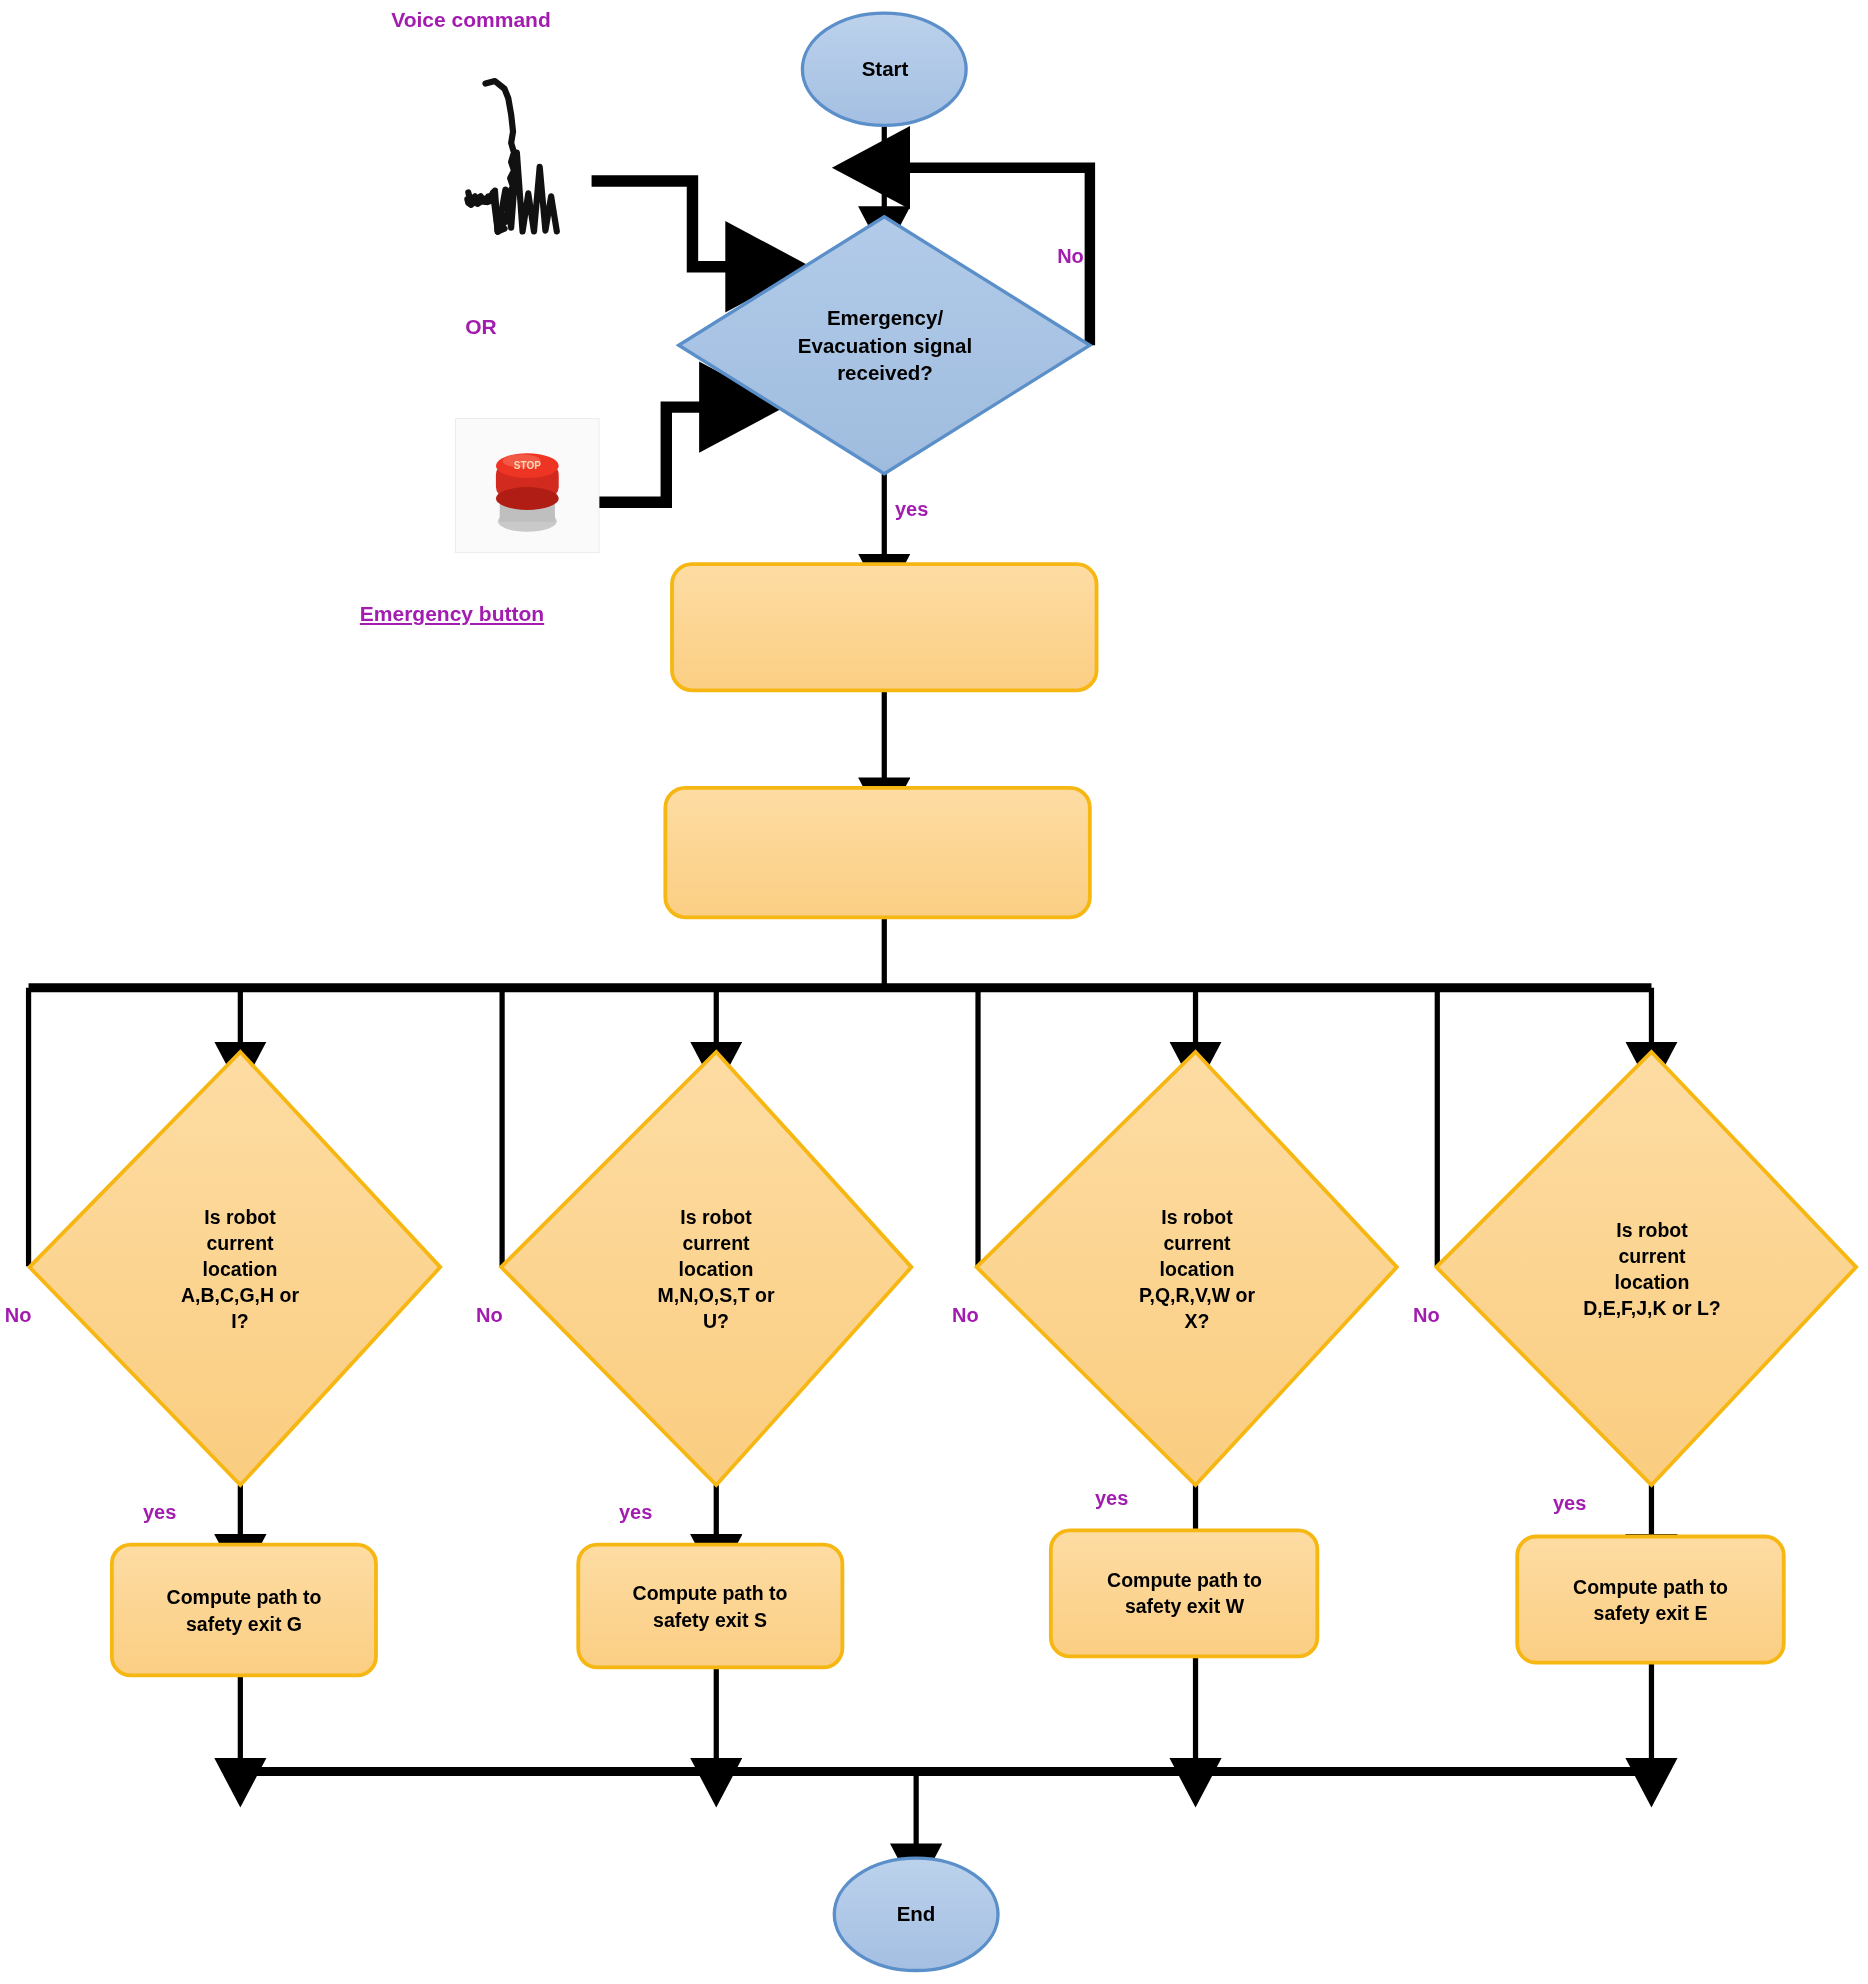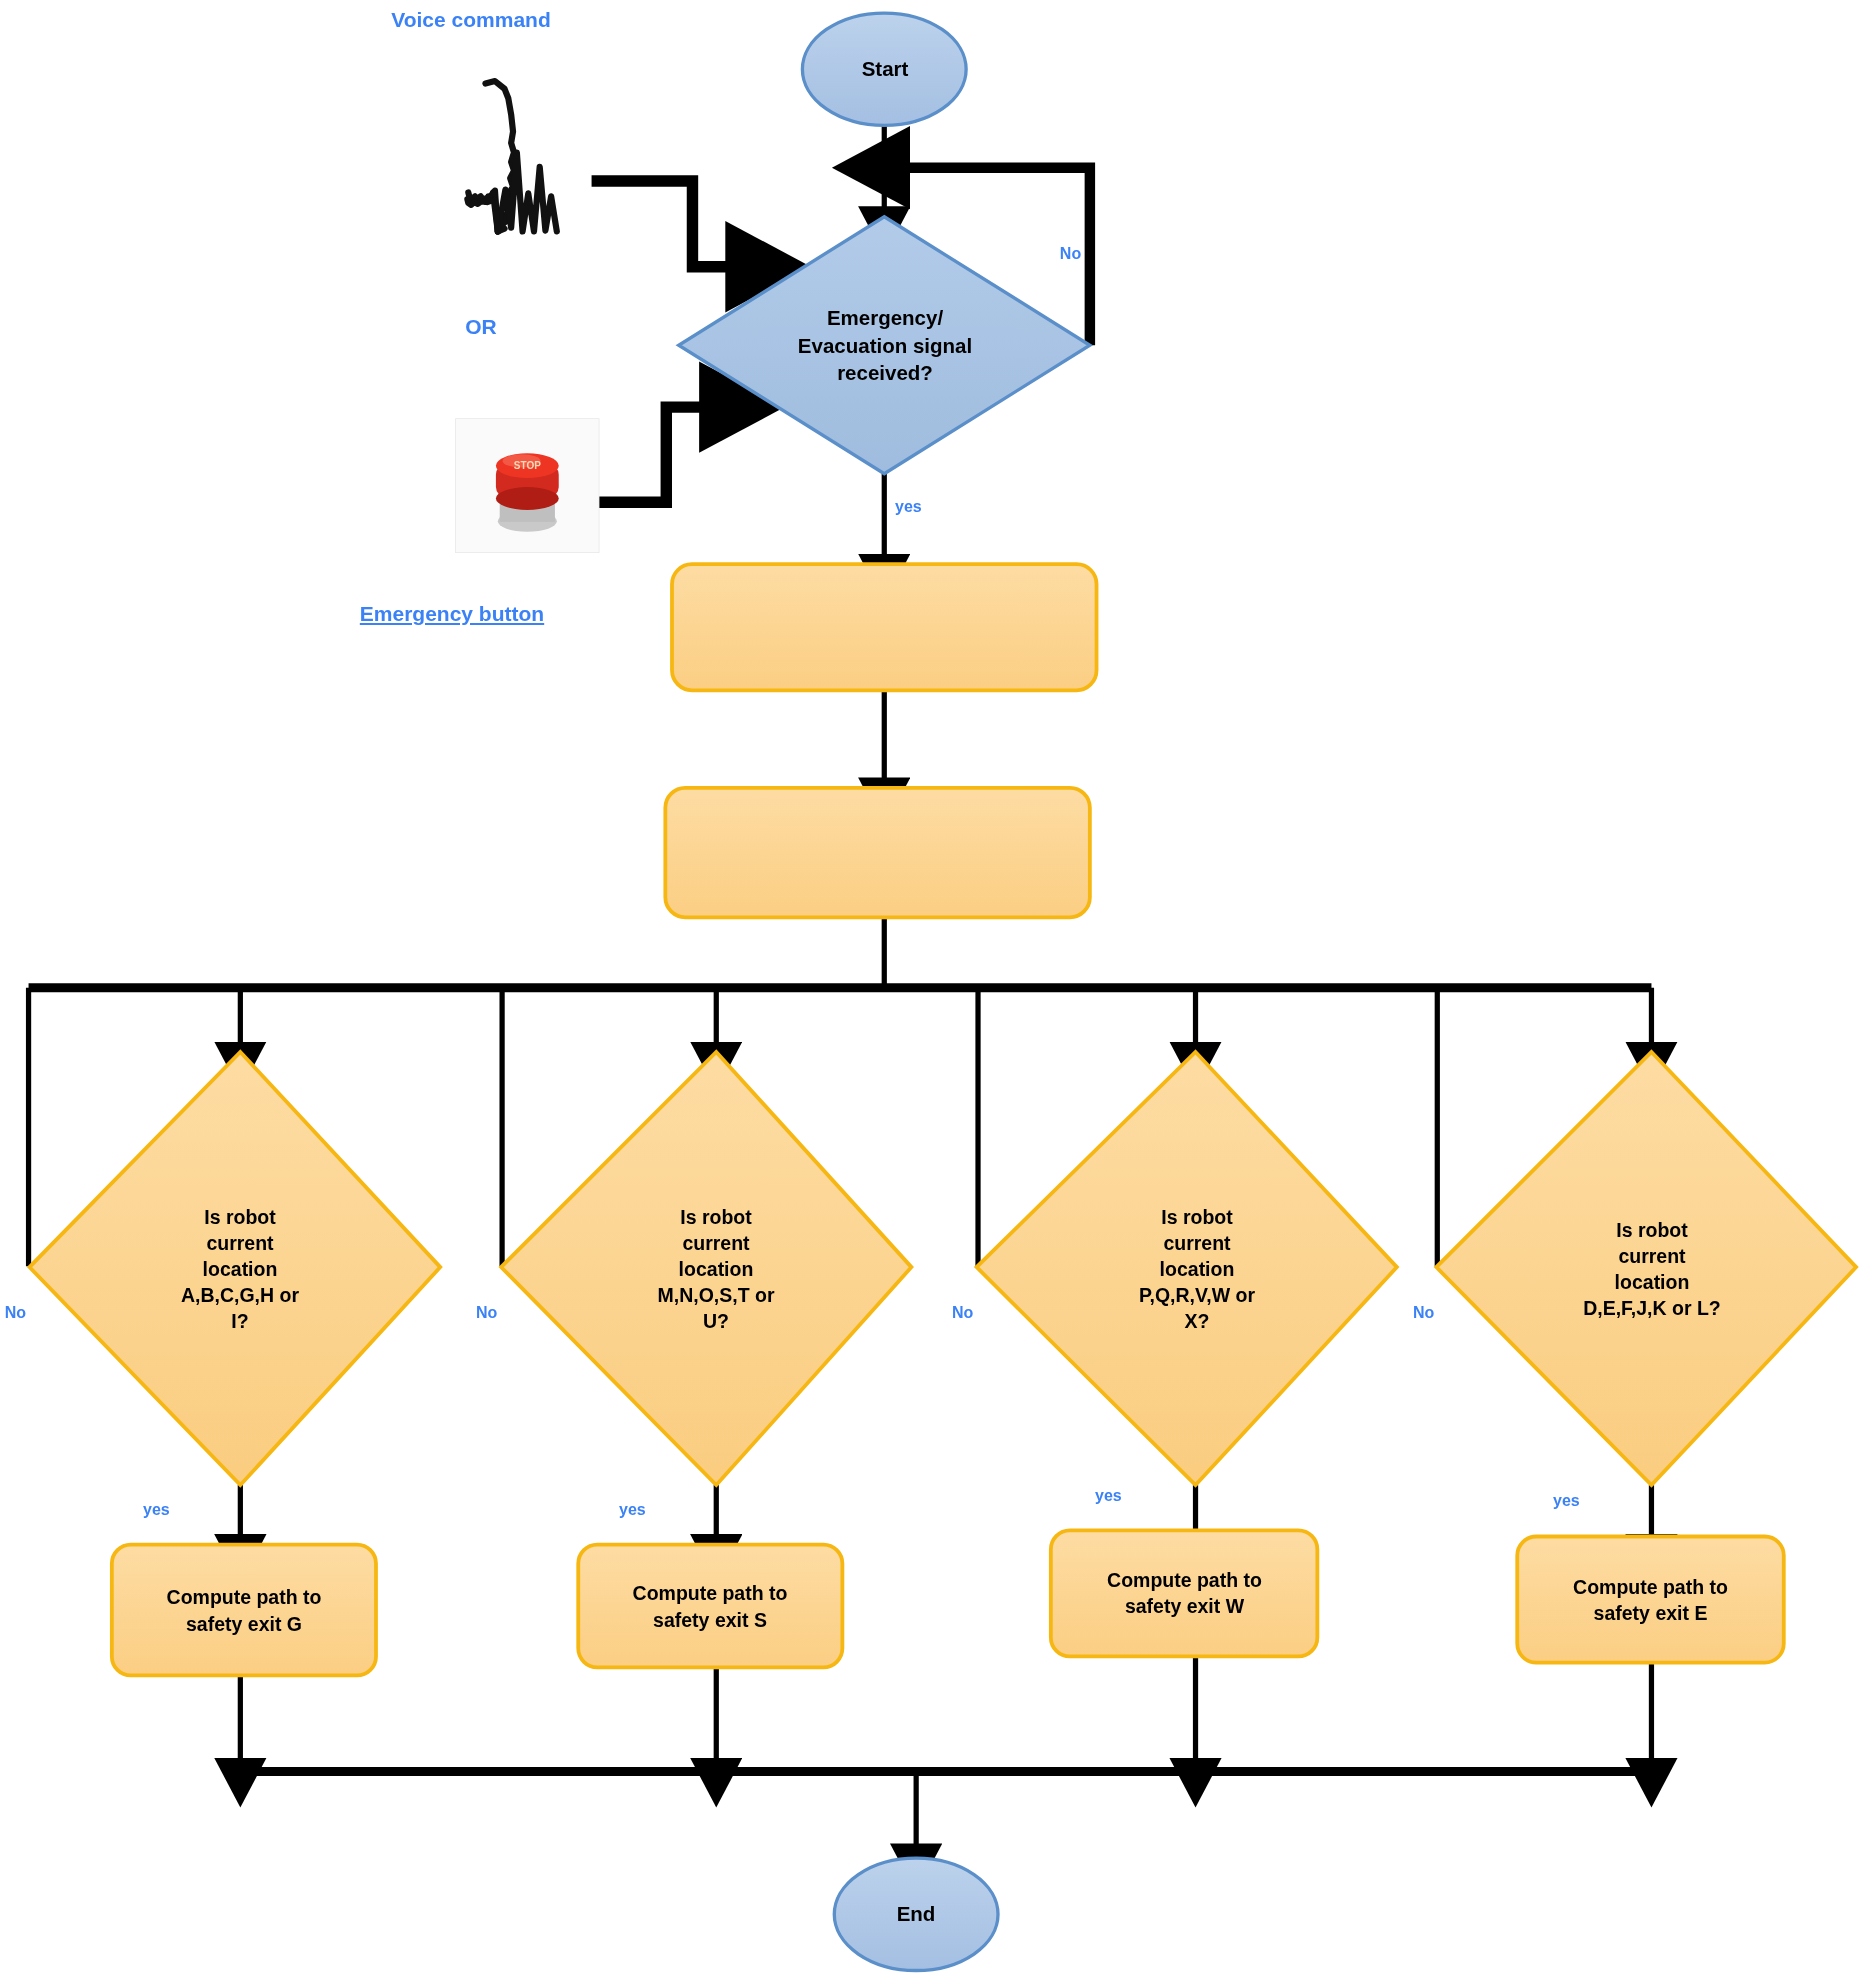--- a/index.html
+++ b/index.html
@@ -21,21 +21,21 @@
   #stage svg {
     position: absolute;
     top: 0; left: 0;
     width: 1868px;
     height: 1985px;
   }
   .lbl {
     position: absolute;
     font-family: "Liberation Sans", sans-serif;
     font-weight: bold;
-    color: #3b82f6;
+    color: #a21caf;
     white-space: pre;
     line-height: 1.32;
     text-align: center;
     pointer-events: none;
   }
   .nodetext {
     position: absolute;
     display: flex;
     align-items: center;
     justify-content: center;
@@ -44,21 +44,21 @@
     font-weight: bold;
     color: #000000;
     line-height: 1.34;
     white-space: pre-line;
   }
   .t-start   { font-size: 20.5px; }
   .t-diamond { font-size: 20.5px; }
   .t-proc    { font-size: 20.5px; }
   .t-dec     { font-size: 19.5px; }
   .t-comp    { font-size: 19.5px; }
-  .t-edge    { font-size: 16px; }
+  .t-edge    { font-size: 20px; }
   .t-cap     { font-size: 21px; }
 </style>
 </head>
 <body>
 
 <div id="stage">
 
   <svg viewBox="0 0 3925 4170" xmlns="http://www.w3.org/2000/svg">
     <defs>
       <linearGradient id="gradBlue" x1="0" y1="0" x2="0" y2="1">

